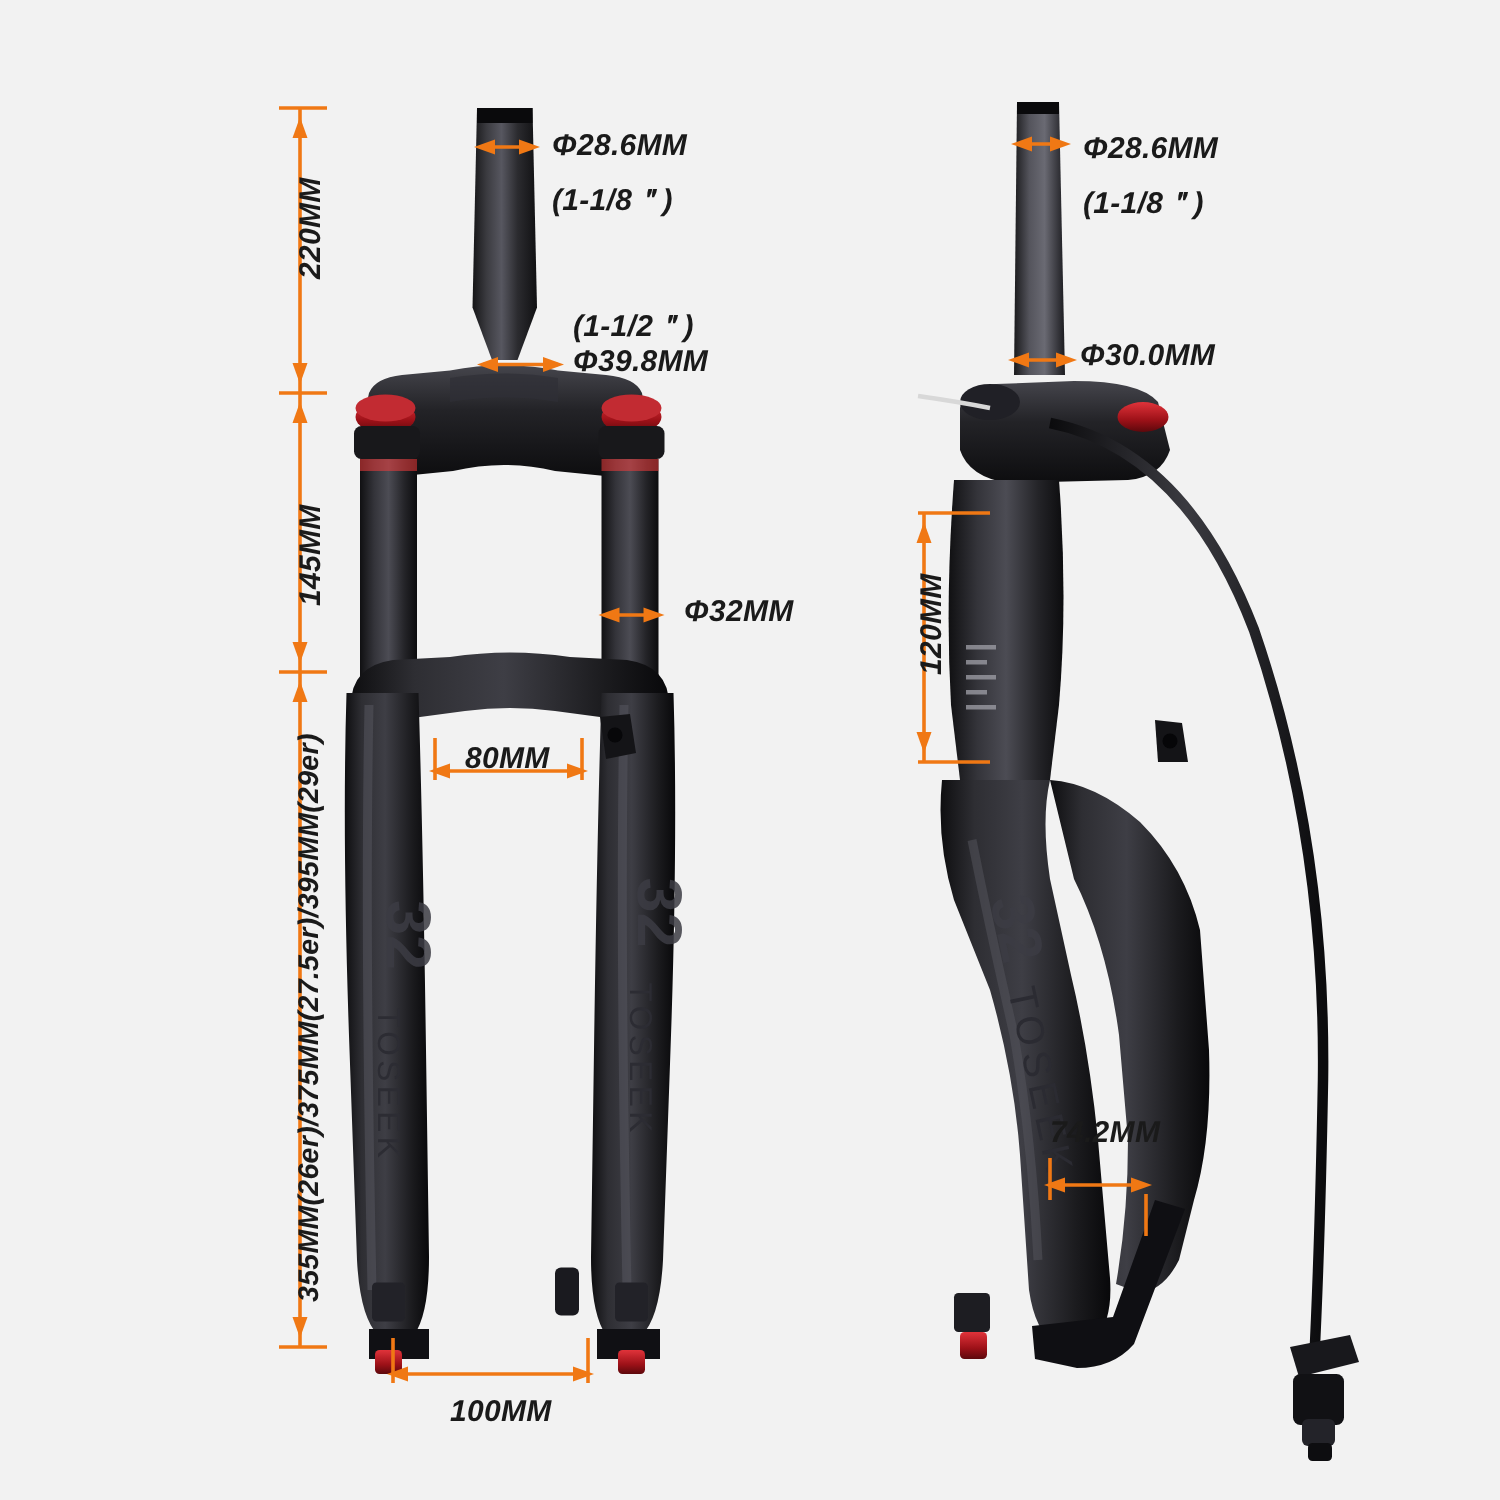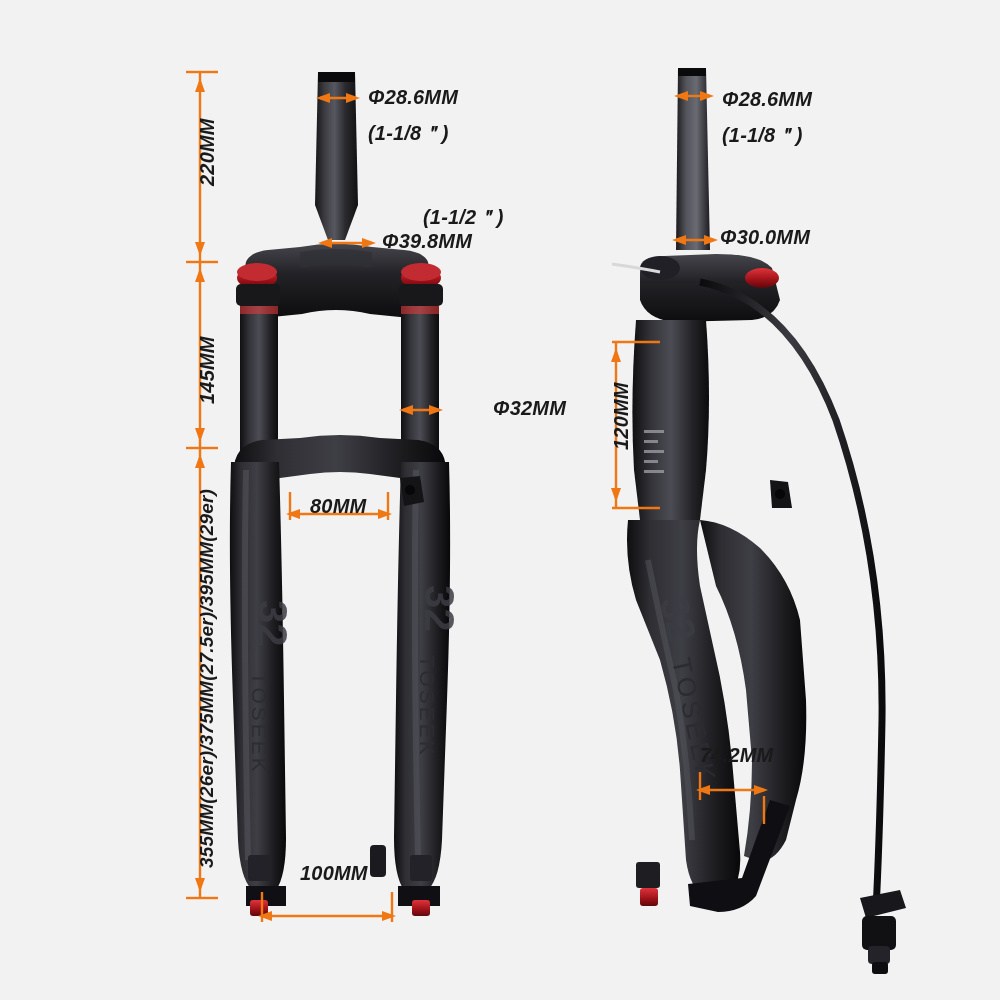--- a/index.html
+++ b/index.html
@@ -243,34 +243,34 @@
       <line x1="764" y1="796" x2="764" y2="824"></line>
       <line x1="700" y1="790" x2="764" y2="790"></line>
       <polygon points="696,790 710,785 710,795" stroke="none"></polygon>
       <polygon points="768,790 754,785 754,795" stroke="none"></polygon>
     </g>
   </svg>
 
   <div class="dim s20" style="left:368px;top:86px;">Φ28.6MM</div>
   <div class="dim s20" style="left:368px;top:120px;">(1-1/8＂)</div>
 
-  <div class="dim s20" style="left:382px;top:204px;margin-left:41px;">(1-1/2＂)</div>
+  <div class="dim s20" style="left:382px;top:204px;">(1-1/2＂)</div>
   <div class="dim s20" style="left:382px;top:230px;">Φ39.8MM</div>
 
-  <div class="dim s20" style="left:456px;top:397px;margin-left:37px;">Φ32MM</div>
+  <div class="dim s20" style="left:456px;top:397px;">Φ32MM</div>
 
   <div class="dim s20 vert" style="left:196px;top:186px;">220MM</div>
 
   <div class="dim s20 vert" style="left:196px;top:404px;">145MM</div>
 
   <div class="dim s19 vert" style="left:196px;top:868px;">355MM(26er)/375MM(27.5er)/395MM(29er)</div>
 
   <div class="dim s20" style="left:310px;top:495px;">80MM</div>
 
-  <div class="dim s20" style="left:300px;top:862px;">100MM</div>
+  <div class="dim s20" style="left:300px;top:930px;">100MM</div>
 
   <div class="dim s20" style="left:722px;top:88px;">Φ28.6MM</div>
   <div class="dim s20" style="left:722px;top:122px;">(1-1/8＂)</div>
 
   <div class="dim s20" style="left:720px;top:226px;">Φ30.0MM</div>
 
   <div class="dim s20 vert" style="left:610px;top:450px;">120MM</div>
 
   <div class="dim s20" style="left:700px;top:744px;text-align:right;">74.2MM</div>
 

